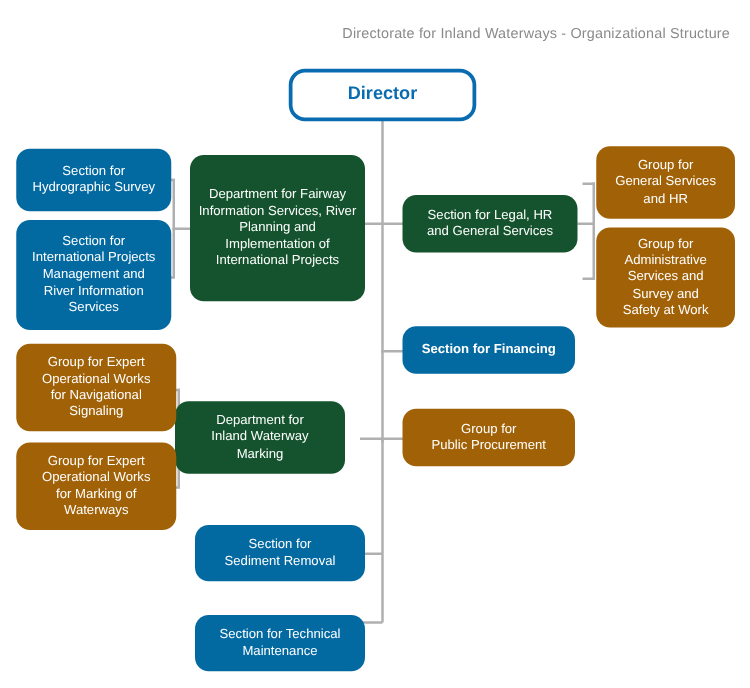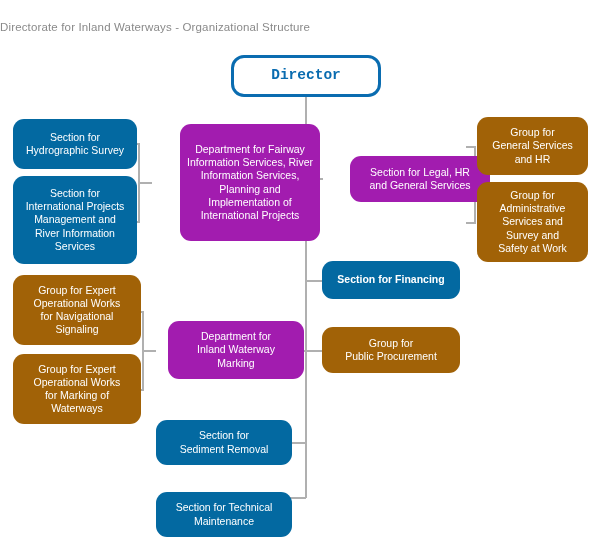--- a/index.html
+++ b/index.html
@@ -16,21 +16,21 @@
   #chart {
     position: relative;
     width: 600px;
     height: 550px;
   }
   .title {
     position: absolute;
     left: 0;
     top: 21px;
     width: 584px;
-    text-align: left;
+    text-align: right;
     font-size: 11.5px;
     color: #8a8a8a;
     letter-spacing: 0.15px;
     white-space: nowrap;
   }
   
   .conn {
     position: absolute;
     background: #b0b0b0;
   }
@@ -47,21 +47,21 @@
     justify-content: center;
     text-align: center;
     color: #ffffff;
     font-size: 10.5px;
     line-height: 13.2px;
     padding: 4px 6px;
     z-index: 3;
   }
   .node span { display: block; }
   .blue      { background: #0369a1; }
-  .lgreen    { background: #a21caf; margin-left: 28px; }
+  .lgreen    { background: #14532d; }
   .dgreen    { background: #a16207; }
   .director {
     background: #ffffff;
     border: 3px solid #0a6cb0;
     border-radius: 13px;
     color: #0a6cb0;
     font-weight: bold;
     font-size: 14.5px;
     z-index: 5;
   }
@@ -95,21 +95,21 @@
   <div class="conn h" style="left:462px; top:178px; width:14px;"></div>
   <div class="conn v" style="left:474px; top:146px; height:78px;"></div>
   <div class="conn h" style="left:466px; top:146px; width:10px;"></div>
   <div class="conn h" style="left:466px; top:222px; width:10px;"></div>
 
   <div class="conn h" style="left:142px; top:350px; width:14px;"></div>
   <div class="conn v" style="left:142px; top:311px; height:79px;"></div>
   <div class="conn h" style="left:134px; top:311px; width:10px;"></div>
   <div class="conn h" style="left:134px; top:389px; width:10px;"></div>
 
-  <div class="node director" style="left:231px; top:55px; width:150px; height:42px;font-family:Liberation Mono, monospace;">
+  <div class="node director" style="left:231px; top:55px; width:150px; height:42px;">
     <span>Director</span>
   </div>
 
   <div class="node blue" style="left:13px; top:119px; width:124px; height:50px;">
     <div>
       <span>Section for</span>
       <span>Hydrographic Survey</span>
     </div>
   </div>
 
@@ -121,21 +121,20 @@
       <span>River Information</span>
       <span>Services</span>
     </div>
   </div>
 
   <div class="node lgreen" style="left:152px; top:124px; width:140px; height:117px;">
     <div>
 
       <span>Department for Fairway</span>
       <span>Information Services, River</span>
-      <span>Information Services,</span>
       <span>Planning and</span>
       <span>Implementation of</span>
       <span>International Projects</span>
     </div>
   </div>
 
   <div class="node lgreen" style="left:322px; top:156px; width:140px; height:46px;">
     <div>
       <span>Section for Legal, HR</span>
       <span>and General Services</span>

